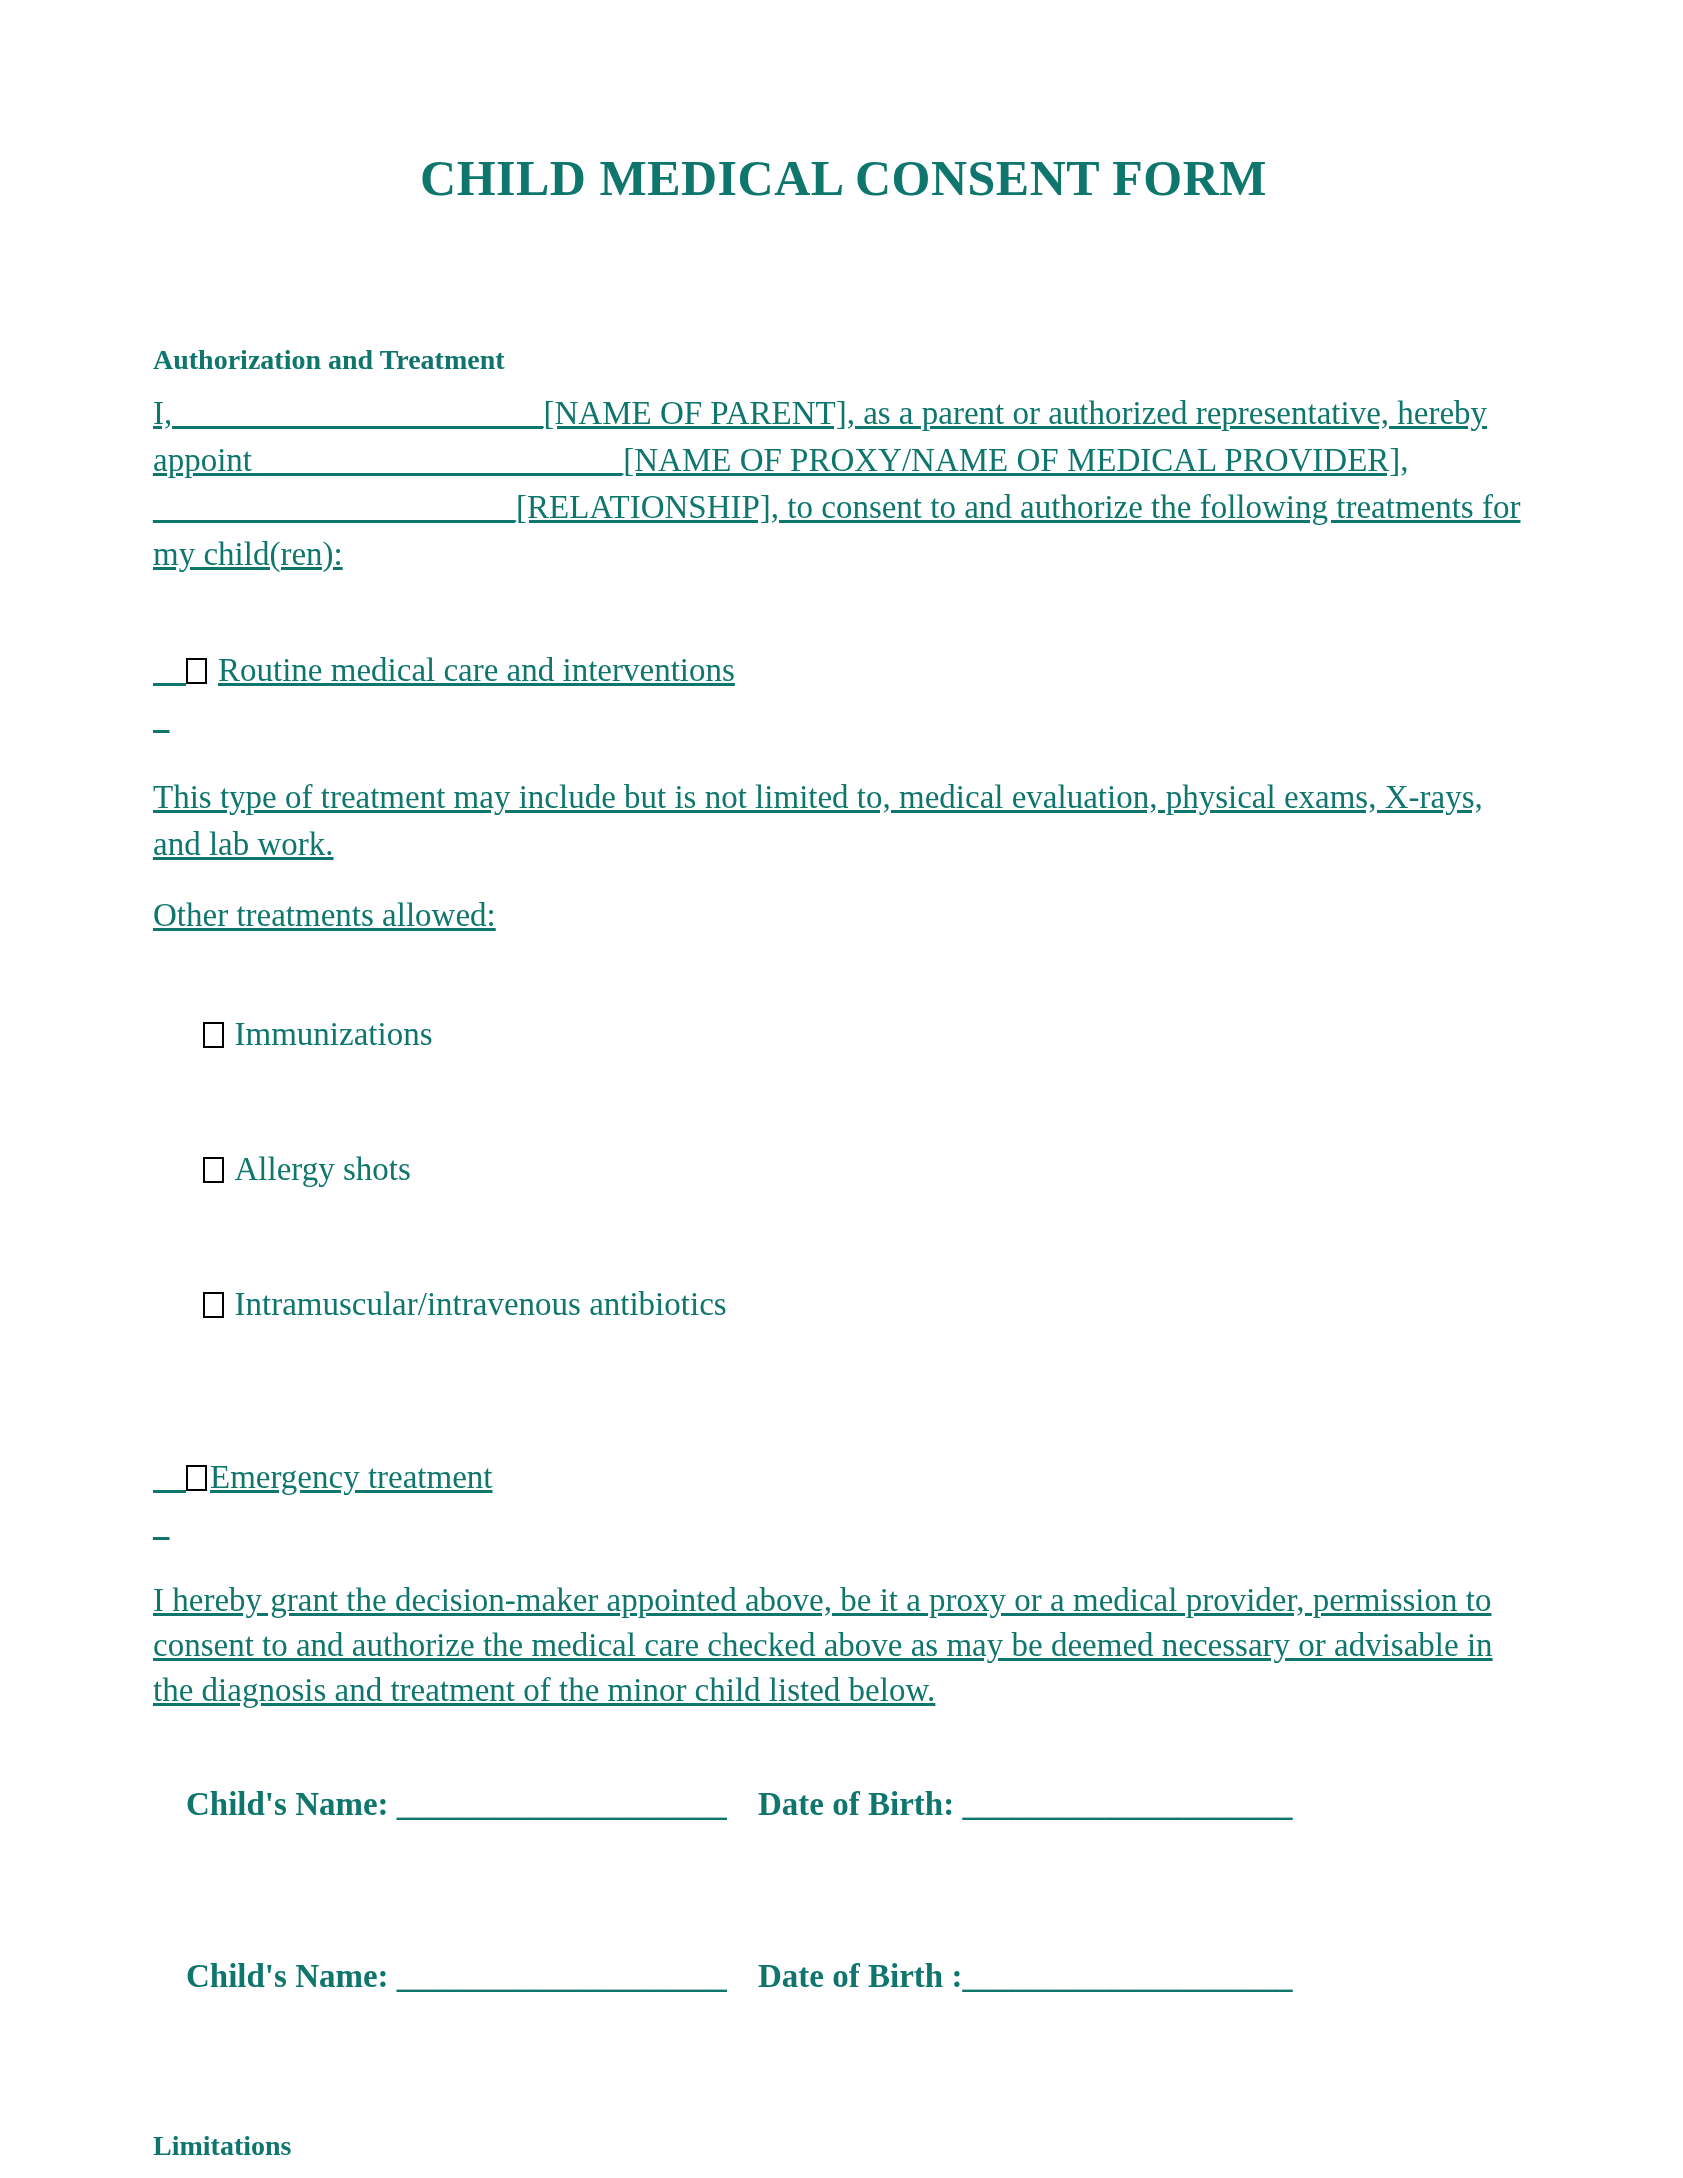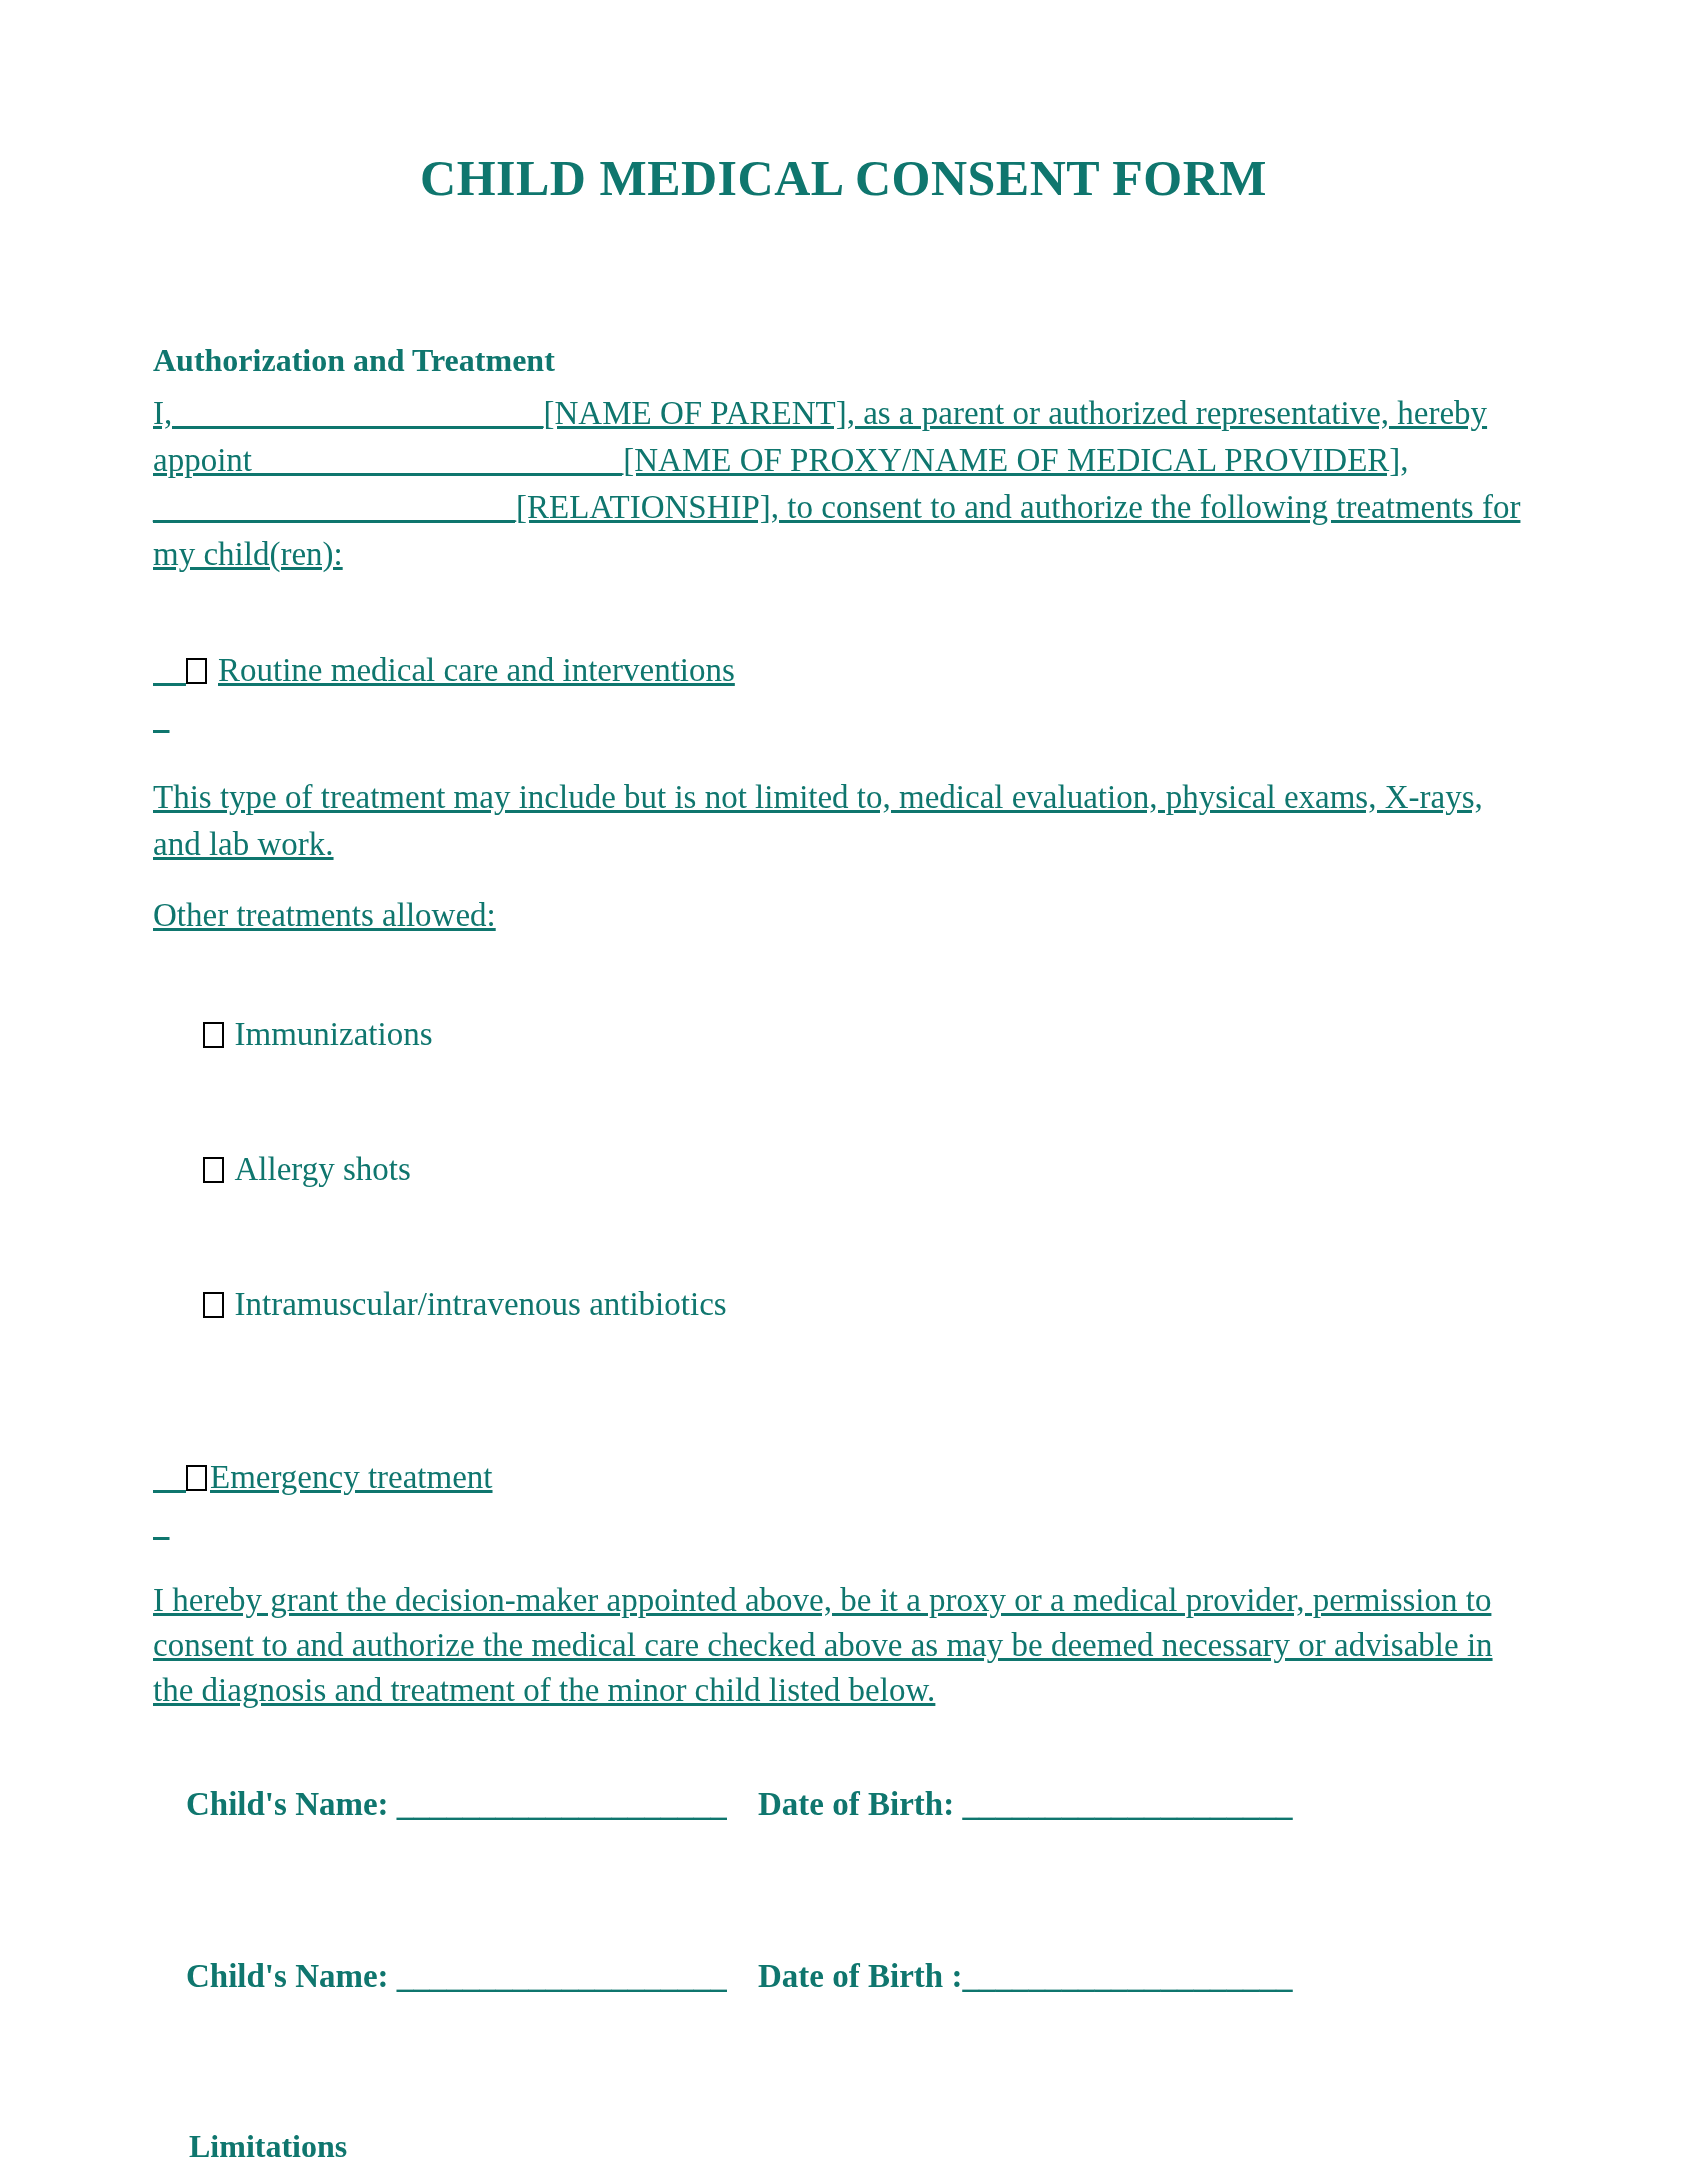--- a/index.html
+++ b/index.html
@@ -25,27 +25,27 @@
     margin: 149px 0 0 0;
     font-size: 50px;
     line-height: 59px;
     font-weight: bold;
     text-align: center;
     letter-spacing: 0.5px;
     white-space: pre;
   }
   .h2 {
     margin: 0;
-    font-size: 32px;
+    font-size: 28px;
     line-height: 46px;
     font-weight: bold;
     white-space: pre;
   }
   .h2-auth { margin-top: 129px; }
-  .h2-lim  { margin-top: 76px; margin-left: 36px; }
+  .h2-lim  { margin-top: 76px; }
   .p { margin: 0; white-space: pre; text-decoration: underline; }
   .lines div { white-space: pre; }
   .p-intro   { margin-top: 7px; }
   .cbrow-routine { margin-top: 22px; }
   .p-note    { margin-top: 33px; }
   .p-other   { margin-top: 24px; }
   .list-treatments { margin-top: 28px; }
   .list-treatments .item { line-height: 45px; white-space: pre; }
   .cbrow-emerg { margin-top: 35px; }
   .p-grant   { margin-top: 30px; line-height: 45px; }

